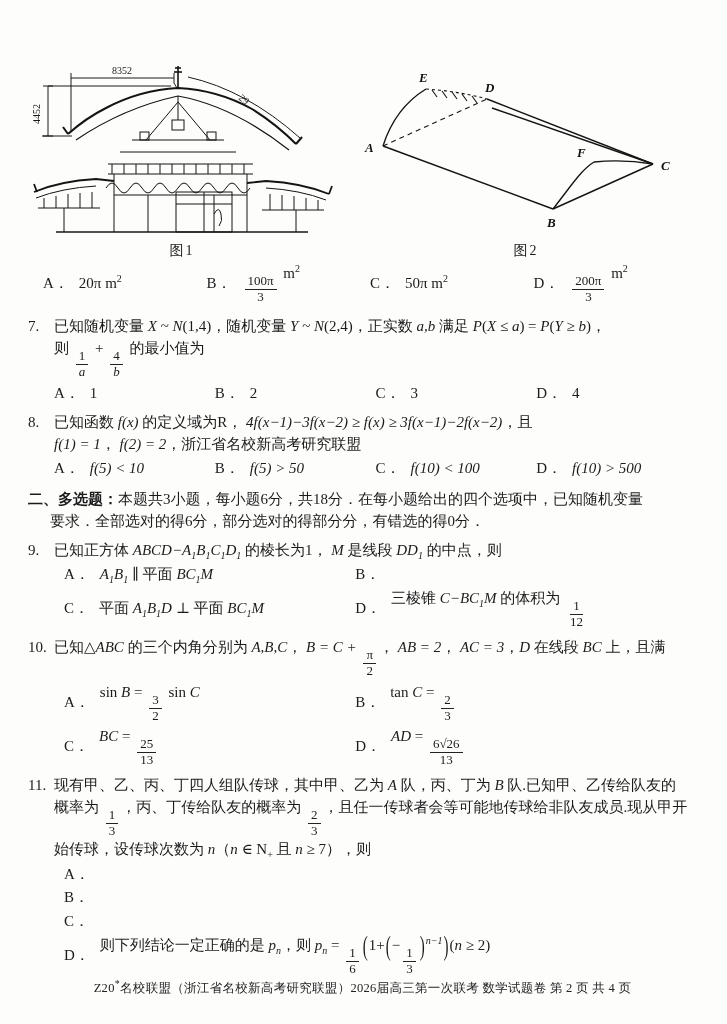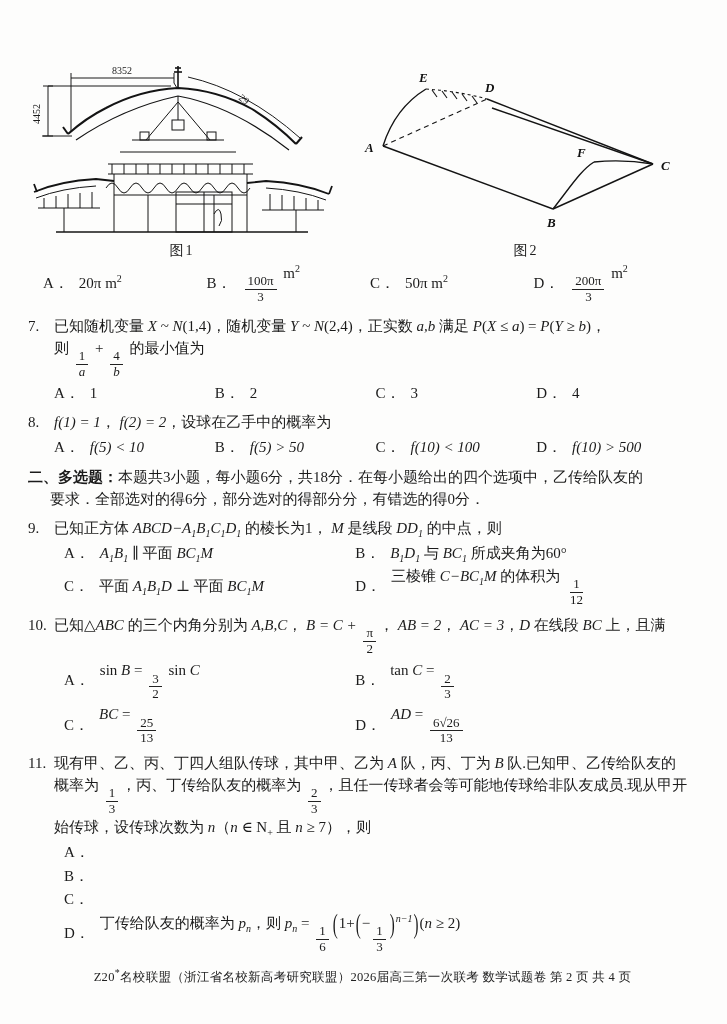--- a/index.html
+++ b/index.html
@@ -260,21 +260,22 @@
             <span class="optlab">D．</span>
             <span class="optbody"><span class="">4</span></span>
           </div>
       </div>
     </div>
   </div>
 
   <div class="q">
     <span class="qnum">8.</span>
     <div class="qbody">
-      <div class="line"><span class="m">f(1) = 1</span><span class="">， </span><span class="m">f(2) = 2</span><span class="">，设球在乙手中的概率为</span></div>
+      <div class="line"><span class="">已知函数 </span><span class="m">f(x)</span><span class=""> 的定义域为R， </span><span class="m">4f(x−1)−3f(x−2) ≥ f(x) ≥ 3f(x−1)−2f(x−2)</span><span class="">，且</span></div>
+      <div class="line"><span class="m">f(1) = 1</span><span class="">， </span><span class="m">f(2) = 2</span><span class="">，浙江省名校新高考研究联盟</span></div>
       <div class="opts4">
         <div class="opt">
             <span class="optlab">A．</span>
             <span class="optbody"><span class="m">f(5) &lt; 10</span></span>
           </div>
         <div class="opt">
             <span class="optlab">B．</span>
             <span class="optbody"><span class="m">f(5) &gt; 50</span></span>
           </div>
         <div class="opt">
@@ -283,36 +284,35 @@
           </div>
         <div class="opt">
             <span class="optlab">D．</span>
             <span class="optbody"><span class="m">f(10) &gt; 500</span></span>
           </div>
       </div>
     </div>
   </div>
 
   <div class="sec">
-    <div class="line"><span class="bld">二、多选题：</span><span class="">本题共3小题，每小题6分，共18分．在每小题给出的四个选项中，乙传给队友的</span></div>
+    <div class="line"><span class="bld">二、多选题：</span><span class="">本题共3小题，每小题6分，共18分．在每小题给出的四个选项中，已知随机变量</span></div>
     <div class="line l2"><span class="">要求．全部选对的得6分，部分选对的得部分分，有错选的得0分．</span></div>
   </div>
 
   <div class="q">
     <span class="qnum">9.</span>
     <div class="qbody">
       <div class="line"><span class="">已知正方体 </span><span class="m">ABCD−A<sub>1</sub>B<sub>1</sub>C<sub>1</sub>D<sub>1</sub></span><span class=""> 的棱长为1， </span><span class="m">M</span><span class=""> 是线段 </span><span class="m">DD<sub>1</sub></span><span class=""> 的中点，则</span></div>
       <div class="opts2">
         <div class="opt">
             <span class="optlab">A．</span>
             <span class="optbody"><span class="m">A<sub>1</sub>B<sub>1</sub></span><span class=""> ∥ 平面 </span><span class="m">BC<sub>1</sub>M</span></span>
           </div>
         <div class="opt">
             <span class="optlab">B．</span>
-            <span class="optbody"><span class="m">B<sub>1</sub>D<sub>1</sub></span><span class=""> 与 </span><span class="m">BC<sub>1</sub></span><span class=""> 所成夹角为60°</span></span>
           </div>
         <div class="opt">
             <span class="optlab">C．</span>
             <span class="optbody"><span class="">平面 </span><span class="m">A<sub>1</sub>B<sub>1</sub>D</span><span class=""> ⊥ 平面 </span><span class="m">BC<sub>1</sub>M</span></span>
           </div>
         <div class="opt">
             <span class="optlab">D．</span>
             <span class="optbody"><span class="">三棱锥 </span><span class="m">C−BC<sub>1</sub>M</span><span class=""> 的体积为 </span><span class="frac">
                 <span class="num">1</span>
                 <span class="den">12</span>
@@ -379,21 +379,21 @@
             <span class="optlab">A．</span>
           </div>
         <div class="opt">
             <span class="optlab">B．</span>
           </div>
         <div class="opt">
             <span class="optlab">C．</span>
           </div>
         <div class="opt">
             <span class="optlab">D．</span>
-            <span class="optbody"><span class="">丁传给队友的概率为 </span><span class="m">p<sub>n</sub></span><span class="">，则 </span><span class="m">p<sub>n</sub></span><span class=""> = </span><span class="frac">
+            <span class="optbody"><span class="">则下列结论一定正确的是 </span><span class="m">p<sub>n</sub></span><span class="">，则 </span><span class="m">p<sub>n</sub></span><span class=""> = </span><span class="frac">
                 <span class="num">1</span>
                 <span class="den">6</span>
               </span><span class="bigp">(</span><span class="">1+</span><span class="bigp">(</span><span class="">−</span><span class="frac">
                 <span class="num">1</span>
                 <span class="den">3</span>
               </span><span class="bigp">)</span><span class="sup m">n−1</span><span class="bigp">)</span><span class="">(</span><span class="m">n</span><span class=""> ≥ 2)</span></span>
           </div>
       </div>
     </div>
   </div>

